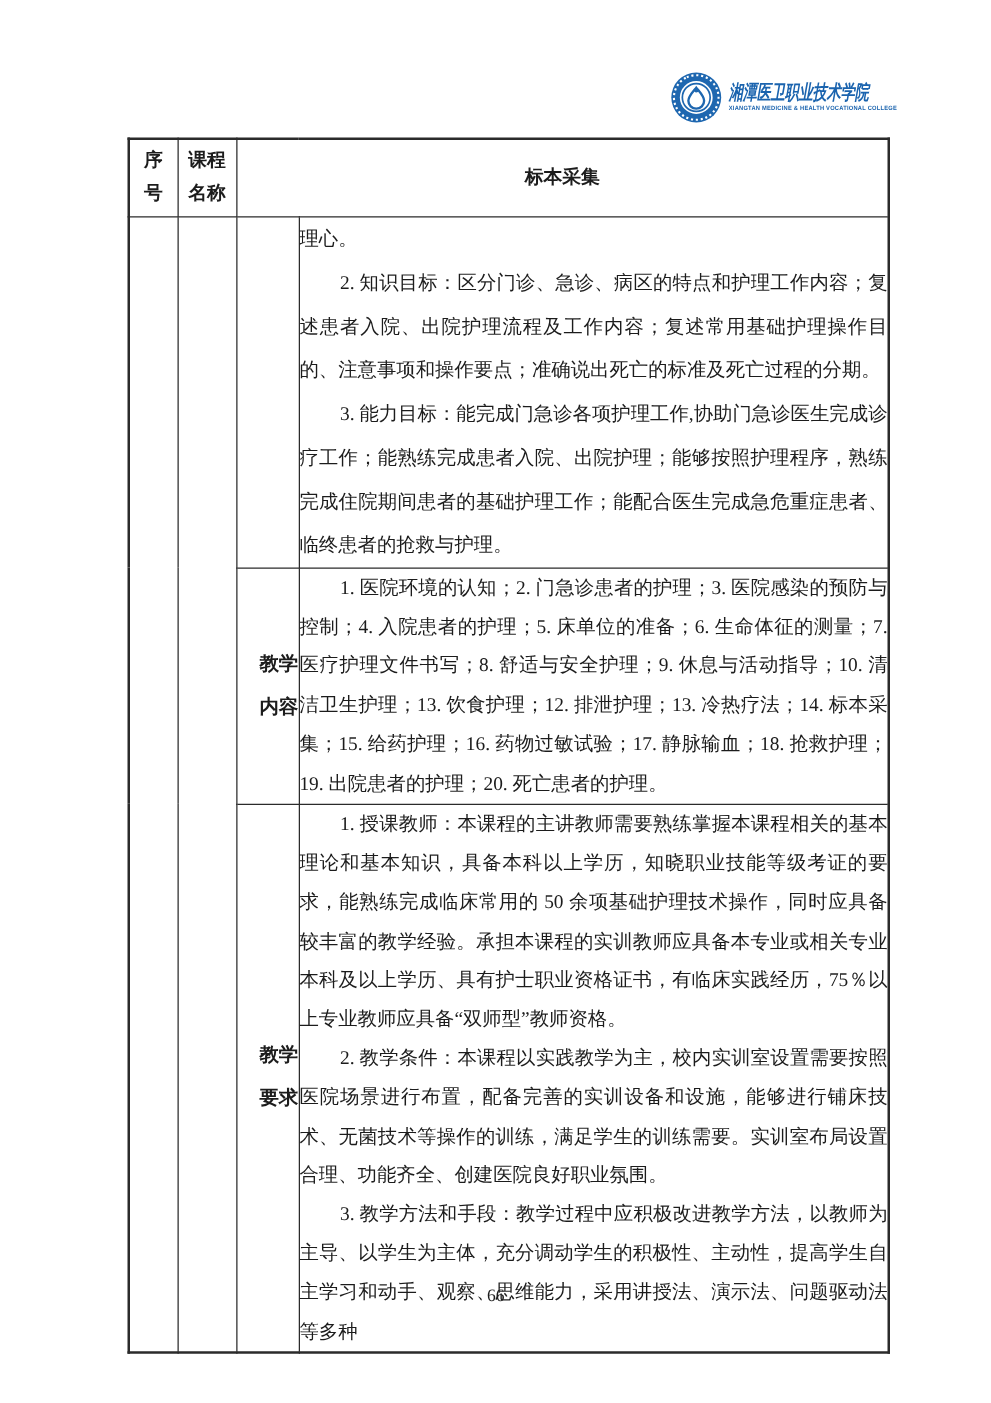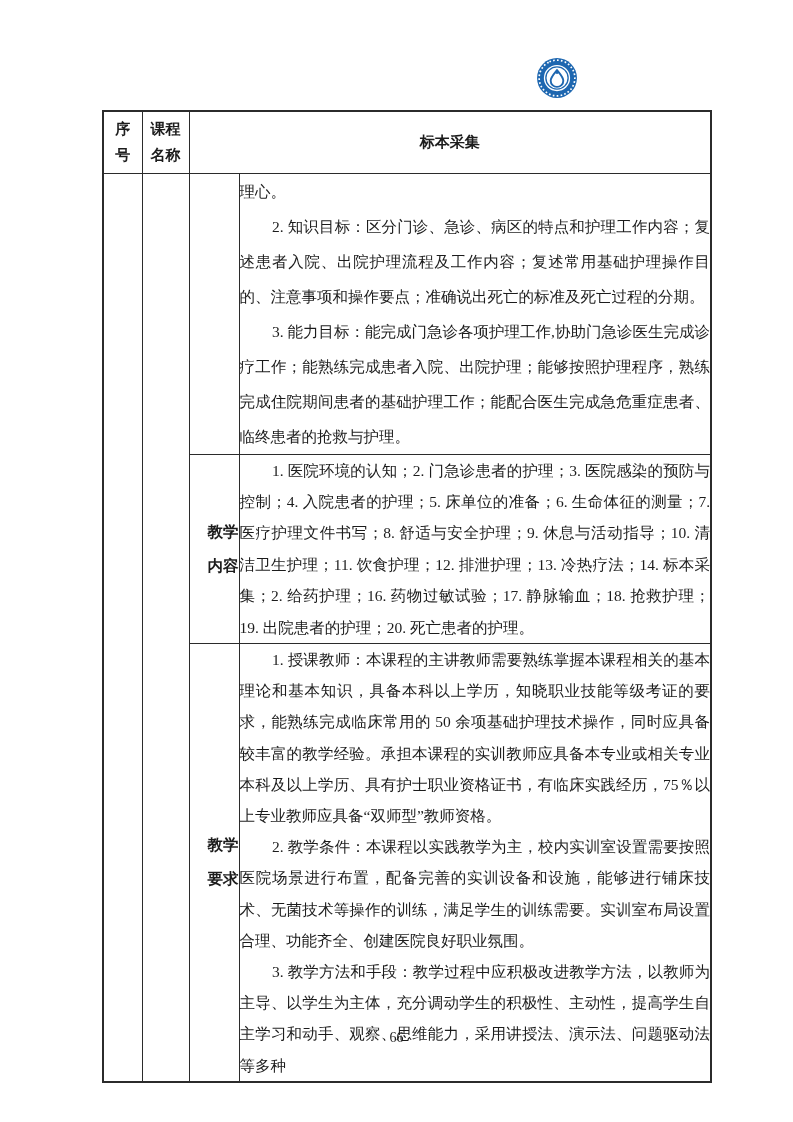--- a/index.html
+++ b/index.html
@@ -76,20 +76,24 @@
 
 <div class="logo">
   <svg class="emblem" viewBox="0 0 40 40">
     <circle cx="20" cy="20" r="19" fill="#1e67b0"></circle>
     <circle cx="20" cy="20" r="17" fill="none" stroke="#ffffff" stroke-width="1.6" stroke-dasharray="1.6 2.1" transform="rotate(-115 20 20)"></circle>
     <circle cx="20" cy="20" r="12.5" fill="#ffffff"></circle>
     <circle cx="20" cy="20" r="10.6" fill="none" stroke="#1e67b0" stroke-width="1.3"></circle>
     <path d="M20 12.5 c-3.6 4.4 -6 6.8 -6 10 a6 6 0 0 0 12 0 c0 -3.2 -2.4 -5.6 -6 -10 z" fill="none" stroke="#1e67b0" stroke-width="1.8"></path>
     <circle cx="20" cy="14.5" r="1.7" fill="#1e67b0"></circle>
   </svg>
+  <div class="names">
+    <div class="zh">湘潭医卫职业技术学院</div>
+    <div class="en">XIANGTAN MEDICINE &amp; HEALTH VOCATIONAL COLLEGE</div>
+  </div>
 </div>
 
 <table class="course">
   <colgroup>
     <col style="width:39px">
       <col style="width:47px">
       <col style="width:50px">
       <col style="width:472px">
   </colgroup>
   <tbody>
@@ -109,21 +113,21 @@
       <p class="cont">理心。</p>
       <p>2. 知识目标：区分门诊、急诊、病区的特点和护理工作内容；复述患者入院、出院护理流程及工作内容；复述常用基础护理操作目的、注意事项和操作要点；准确说出死亡的标准及死亡过程的分期。</p>
       <p>3. 能力目标：能完成门急诊各项护理工作,协助门急诊医生完成诊疗工作；能熟练完成患者入院、出院护理；能够按照护理程序，熟练完成住院期间患者的基础护理工作；能配合医生完成急危重症患者、临终患者的抢救与护理。</p>
     </td>
   </tr>
 
   <tr class="r2">
     <td class="label-cell">教学
 内容</td>
     <td class="content-cell">
-      <p>1. 医院环境的认知；2. 门急诊患者的护理；3. 医院感染的预防与控制；4. 入院患者的护理；5. 床单位的准备；6. 生命体征的测量；7. 医疗护理文件书写；8. 舒适与安全护理；9. 休息与活动指导；10. 清洁卫生护理；11. 饮食护理；12. 排泄护理；13. 冷热疗法；14. 标本采集；2. 给药护理；16. 药物过敏试验；17. 静脉输血；18. 抢救护理；19. 出院患者的护理；20. 死亡患者的护理。</p>
+      <p>1. 医院环境的认知；2. 门急诊患者的护理；3. 医院感染的预防与控制；4. 入院患者的护理；5. 床单位的准备；6. 生命体征的测量；7. 医疗护理文件书写；8. 舒适与安全护理；9. 休息与活动指导；10. 清洁卫生护理；13. 饮食护理；12. 排泄护理；13. 冷热疗法；14. 标本采集；15. 给药护理；16. 药物过敏试验；17. 静脉输血；18. 抢救护理；19. 出院患者的护理；20. 死亡患者的护理。</p>
     </td>
   </tr>
 
   <tr class="r3">
     <td class="label-cell">教学
 要求</td>
     <td class="content-cell">
       <p>1. 授课教师：本课程的主讲教师需要熟练掌握本课程相关的基本理论和基本知识，具备本科以上学历，知晓职业技能等级考证的要求，能熟练完成临床常用的 50 余项基础护理技术操作，同时应具备较丰富的教学经验。承担本课程的实训教师应具备本专业或相关专业本科及以上学历、具有护士职业资格证书，有临床实践经历，75％以上专业教师应具备“双师型”教师资格。</p>
       <p>2. 教学条件：本课程以实践教学为主，校内实训室设置需要按照医院场景进行布置，配备完善的实训设备和设施，能够进行铺床技术、无菌技术等操作的训练，满足学生的训练需要。实训室布局设置合理、功能齐全、创建医院良好职业氛围。</p>
       <p>3. 教学方法和手段：教学过程中应积极改进教学方法，以教师为主导、以学生为主体，充分调动学生的积极性、主动性，提高学生自主学习和动手、观察、思维能力，采用讲授法、演示法、问题驱动法等多种</p>

